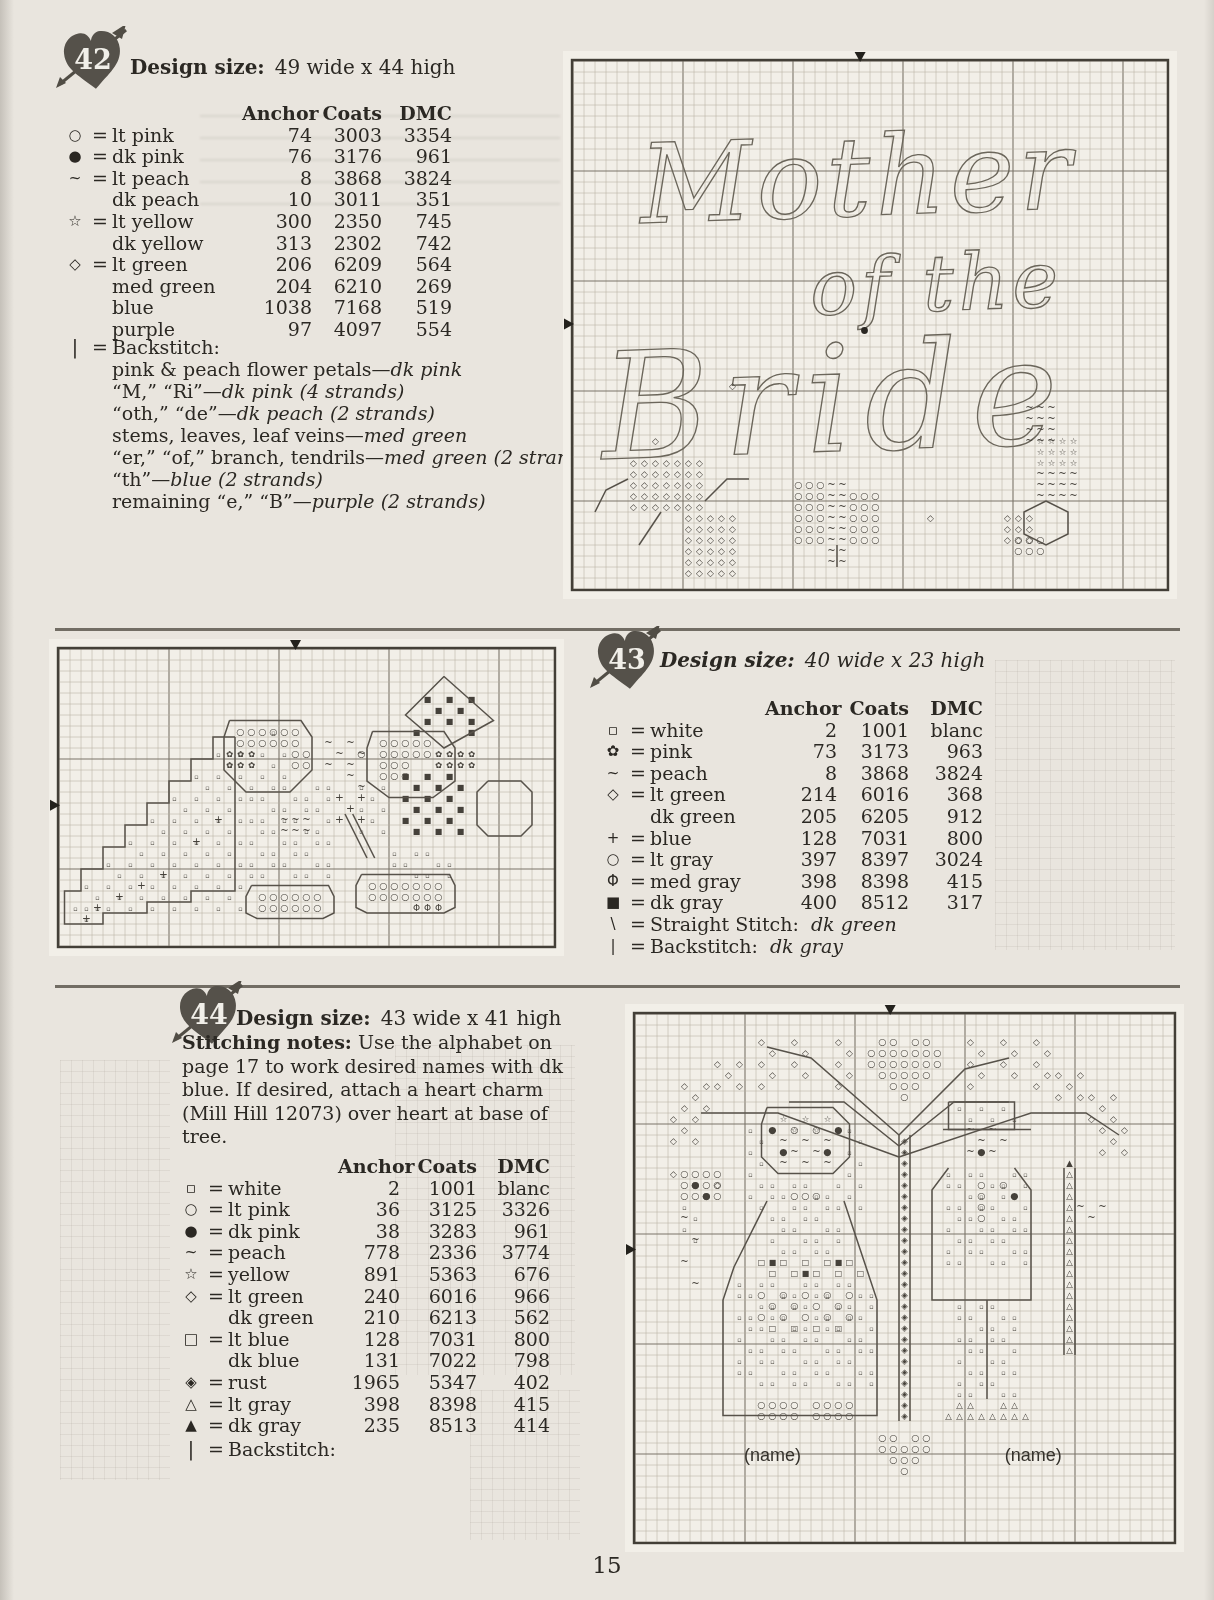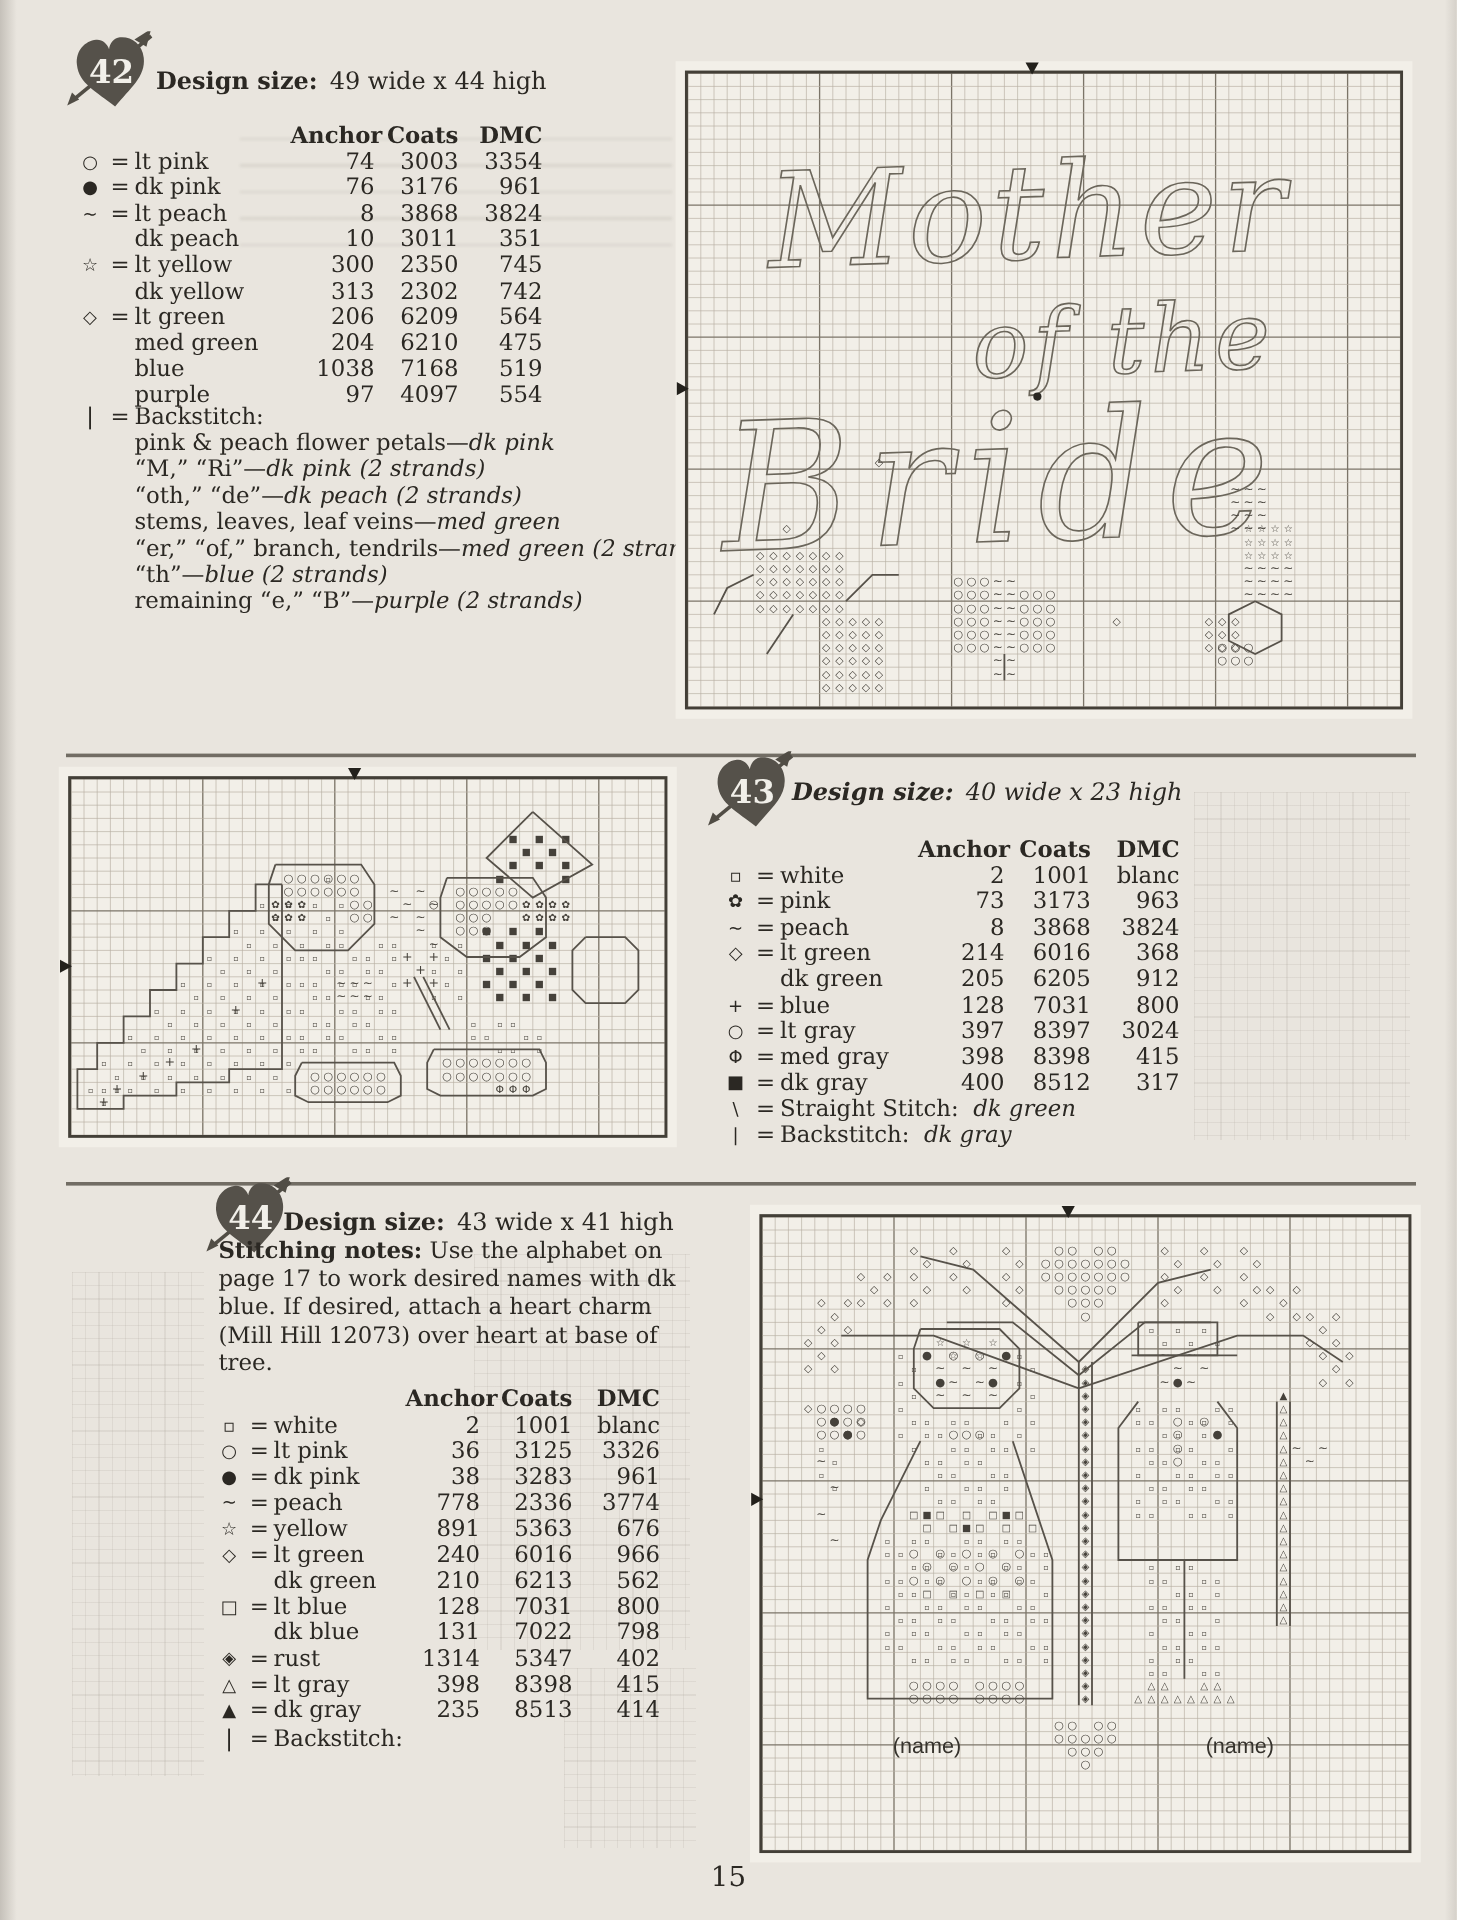--- a/index.html
+++ b/index.html
@@ -116,21 +116,21 @@
     <div class="eq">=</div>
     <div class="">lt green</div>
     <div class="num">206</div>
     <div class="num">6209</div>
     <div class="num">564</div>
     <div class="sym"></div>
     <div class="eq"></div>
     <div class="">med green</div>
     <div class="num">204</div>
     <div class="num">6210</div>
-    <div class="num">475</div>
+    <div class="num">269</div>
     <div class="sym"></div>
     <div class="eq"></div>
     <div class="">blue</div>
     <div class="num">1038</div>
     <div class="num">7168</div>
     <div class="num">519</div>
     <div class="sym"></div>
     <div class="eq"></div>
     <div class="">purple</div>
     <div class="num">97</div>
@@ -138,21 +138,21 @@
     <div class="num">554</div>
   </div>
 <div class="abs bs" style="left:62px;top:336px;">
     <div class="b1">
       <span class="bsym">|</span>
       <span class="beq">=</span>
       <span class="blbl">Backstitch:</span>
     </div>
     <div class="lines">
       <div><span>pink &amp; peach flower petals—</span><i>dk pink</i></div>
-      <div><span>“M,” “Ri”—</span><i>dk pink (2 strands)</i></div>
+      <div><span>“M,” “Ri”—</span><i>dk pink (4 strands)</i></div>
       <div><span>“oth,” “de”—</span><i>dk peach (2 strands)</i></div>
       <div><span>stems, leaves,  leaf veins—</span><i>med green</i></div>
       <div><span>“er,” “of,” branch, tendrils—</span><i>med green (2 strands)</i></div>
       <div><span>“th”—</span><i>blue (2 strands)</i></div>
       <div><span>remaining “e,” “B”—</span><i>purple (2 strands)</i></div>
     </div>
   </div>
 <svg class="abs" id="chart42" style="left:562px;top:50px;" width="616" height="550" viewBox="0 0 616 550">
     <g transform="translate(11,11)">
       <rect x="-10" y="-10" width="614" height="548" fill="#f2efe8"></rect>
@@ -953,21 +953,21 @@
     <div class="num">800</div>
     <div class="sym"></div>
     <div class="eq"></div>
     <div class="">dk blue</div>
     <div class="num">131</div>
     <div class="num">7022</div>
     <div class="num">798</div>
     <div class="sym">◈</div>
     <div class="eq">=</div>
     <div class="">rust</div>
-    <div class="num">1314</div>
+    <div class="num">1965</div>
     <div class="num">5347</div>
     <div class="num">402</div>
     <div class="sym">△</div>
     <div class="eq">=</div>
     <div class="">lt gray</div>
     <div class="num">398</div>
     <div class="num">8398</div>
     <div class="num">415</div>
     <div class="sym">▲</div>
     <div class="eq">=</div>

